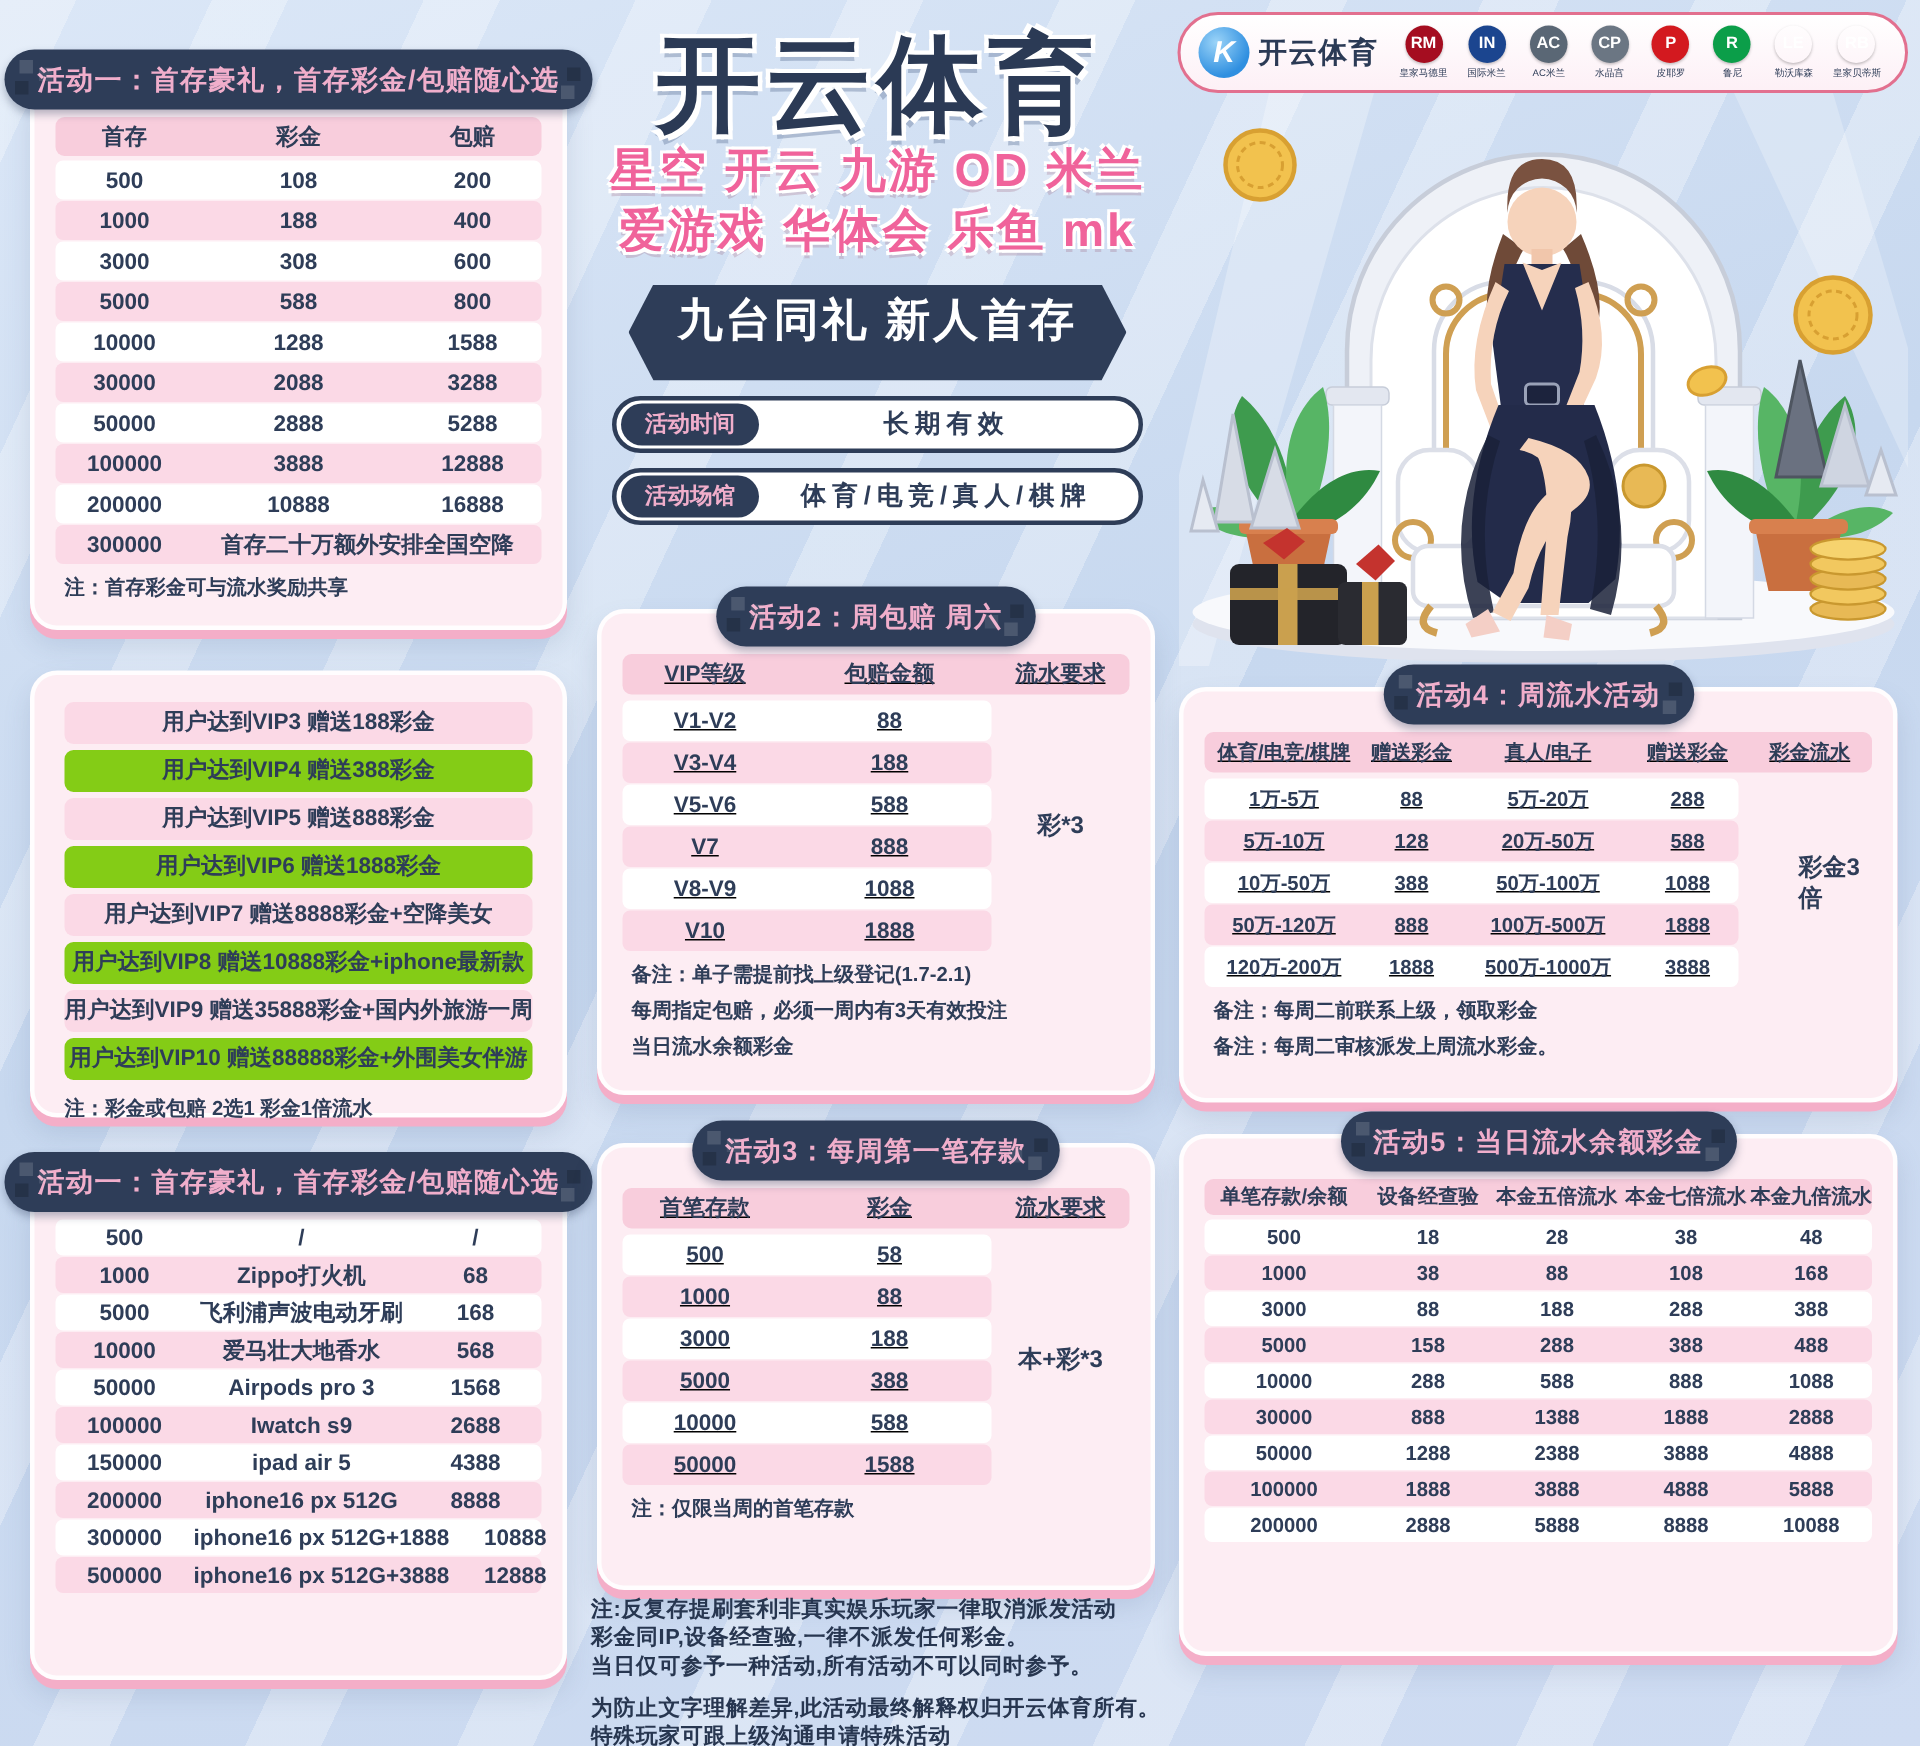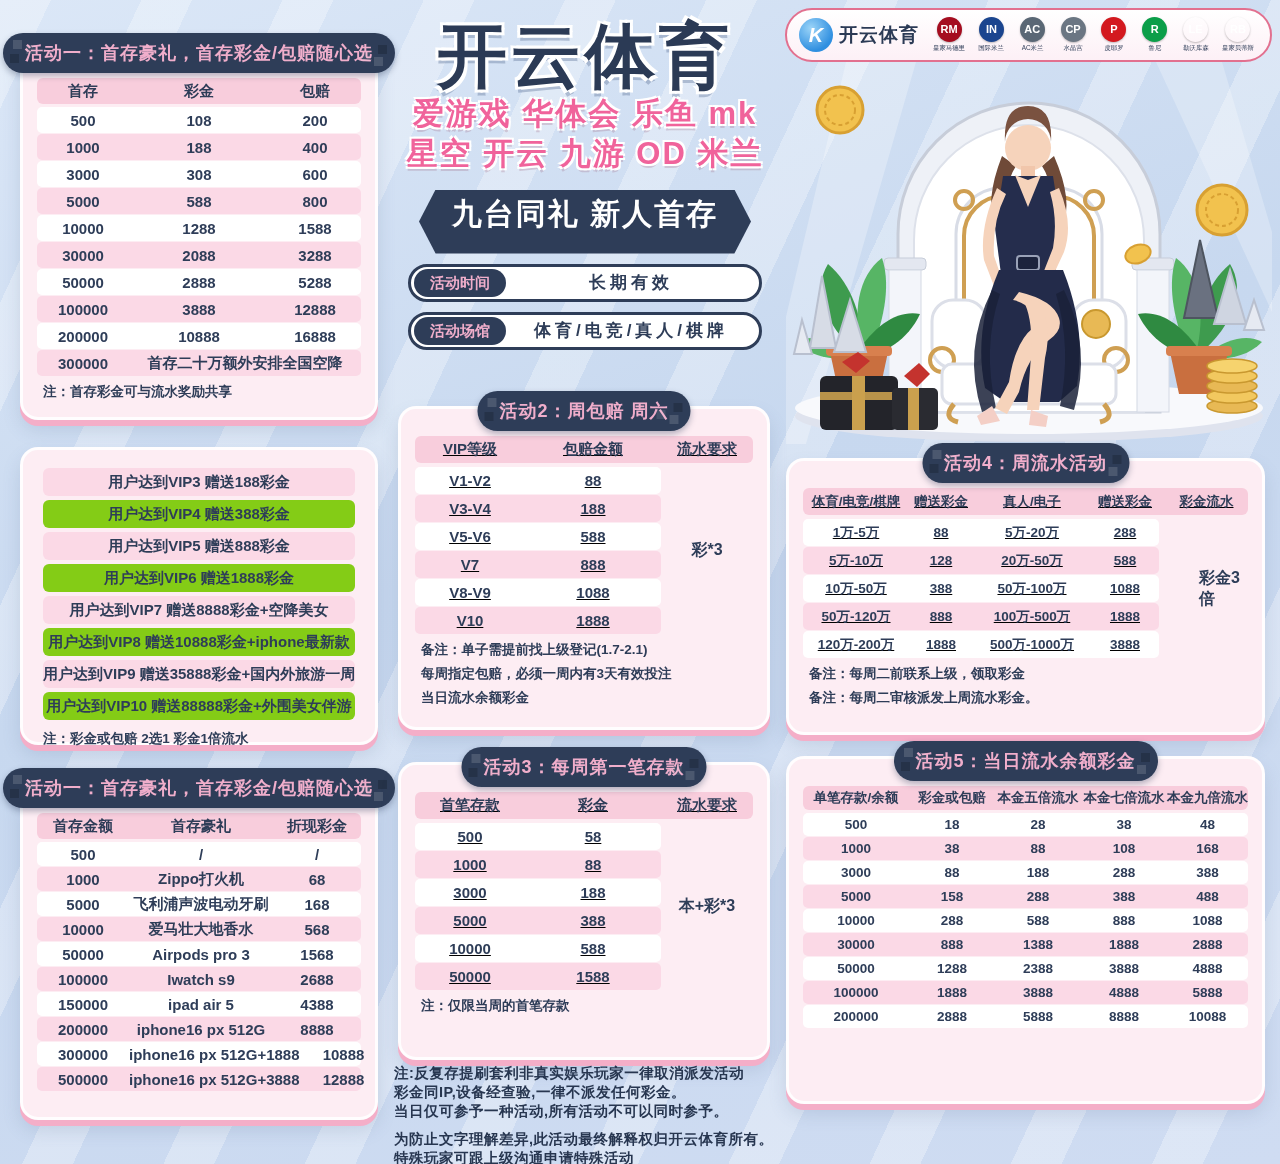--- a/index.html
+++ b/index.html
@@ -164,25 +164,20 @@
         <div class="vip-row">用户达到VIP7 赠送8888彩金+空降美女</div>
         <div class="vip-row alt">用户达到VIP8 赠送10888彩金+iphone最新款</div>
         <div class="vip-row">用户达到VIP9 赠送35888彩金+国内外旅游一周</div>
         <div class="vip-row alt">用户达到VIP10 赠送88888彩金+外围美女伴游</div>
       </div>
     <div class="card-note">注：彩金或包赔 2选1 彩金1倍流水</div>
   </div>
 
   <div class="card" style="left:20px;top:783px;width:358px;height:337px;">
     <div class="banner">活动一：首存豪礼，首存彩金/包赔随心选</div>
-    <div class="trow thead grid-a1b">
-        <span class="tcell">首存金额</span>
-        <span class="tcell alt">首存豪礼</span>
-        <span class="tcell">折现彩金</span>
-      </div>
     <div>
         <div class="trow grid-a1b" style="height: 24px;">
           <span class="tcell">500</span>
           <span class="tcell">/</span>
           <span class="tcell">/</span>
         </div>
         <div class="trow grid-a1b alt" style="height: 24px;">
           <span class="tcell">1000</span>
           <span class="tcell">Zippo打火机</span>
           <span class="tcell">68</span>
@@ -225,22 +220,22 @@
         <div class="trow grid-a1b alt" style="height: 24px;">
           <span class="tcell">500000</span>
           <span class="tcell">iphone16 px 512G+3888</span>
           <span class="tcell">12888</span>
         </div>
       </div>
   </div>
 
   <div class="hdr">
     <div class="main-title">开云体育</div>
+    <div class="sub-line">星空 开云 九游 OD 米兰</div>
     <div class="sub-line">爱游戏 华体会 乐鱼 mk</div>
-    <div class="sub-line">星空 开云 九游 OD 米兰</div>
     <div class="ribbon">九台同礼 新人首存</div>
     <div class="pill">
       <span class="pill-label">活动时间</span>
       <span class="pill-value">长期有效</span>
     </div>
     <div class="pill">
       <span class="pill-label">活动场馆</span>
       <span class="pill-value">体育/电竞/真人/棋牌</span>
     </div>
   </div>
@@ -538,21 +533,21 @@
     <div>
         <div class="card-note">备注：每周二前联系上级，领取彩金</div>
         <div class="card-note alt">备注：每周二审核派发上周流水彩金。</div>
       </div>
   </div>
 
   <div class="card a5" style="left:786px;top:756px;width:479px;height:348px;">
     <div class="banner">活动5：当日流水余额彩金</div>
     <div class="trow thead grid-a5">
         <span class="tcell">单笔存款/余额</span>
-        <span class="tcell alt">彩金或包赔</span>
+        <span class="tcell alt">设备经查验</span>
         <span class="tcell">本金五倍流水</span>
         <span class="tcell alt">本金七倍流水</span>
         <span class="tcell">本金九倍流水</span>
       </div>
     <div>
         <div class="trow grid-a5">
           <span class="tcell">500</span>
           <span class="tcell">18</span>
           <span class="tcell">28</span>
           <span class="tcell">38</span>

